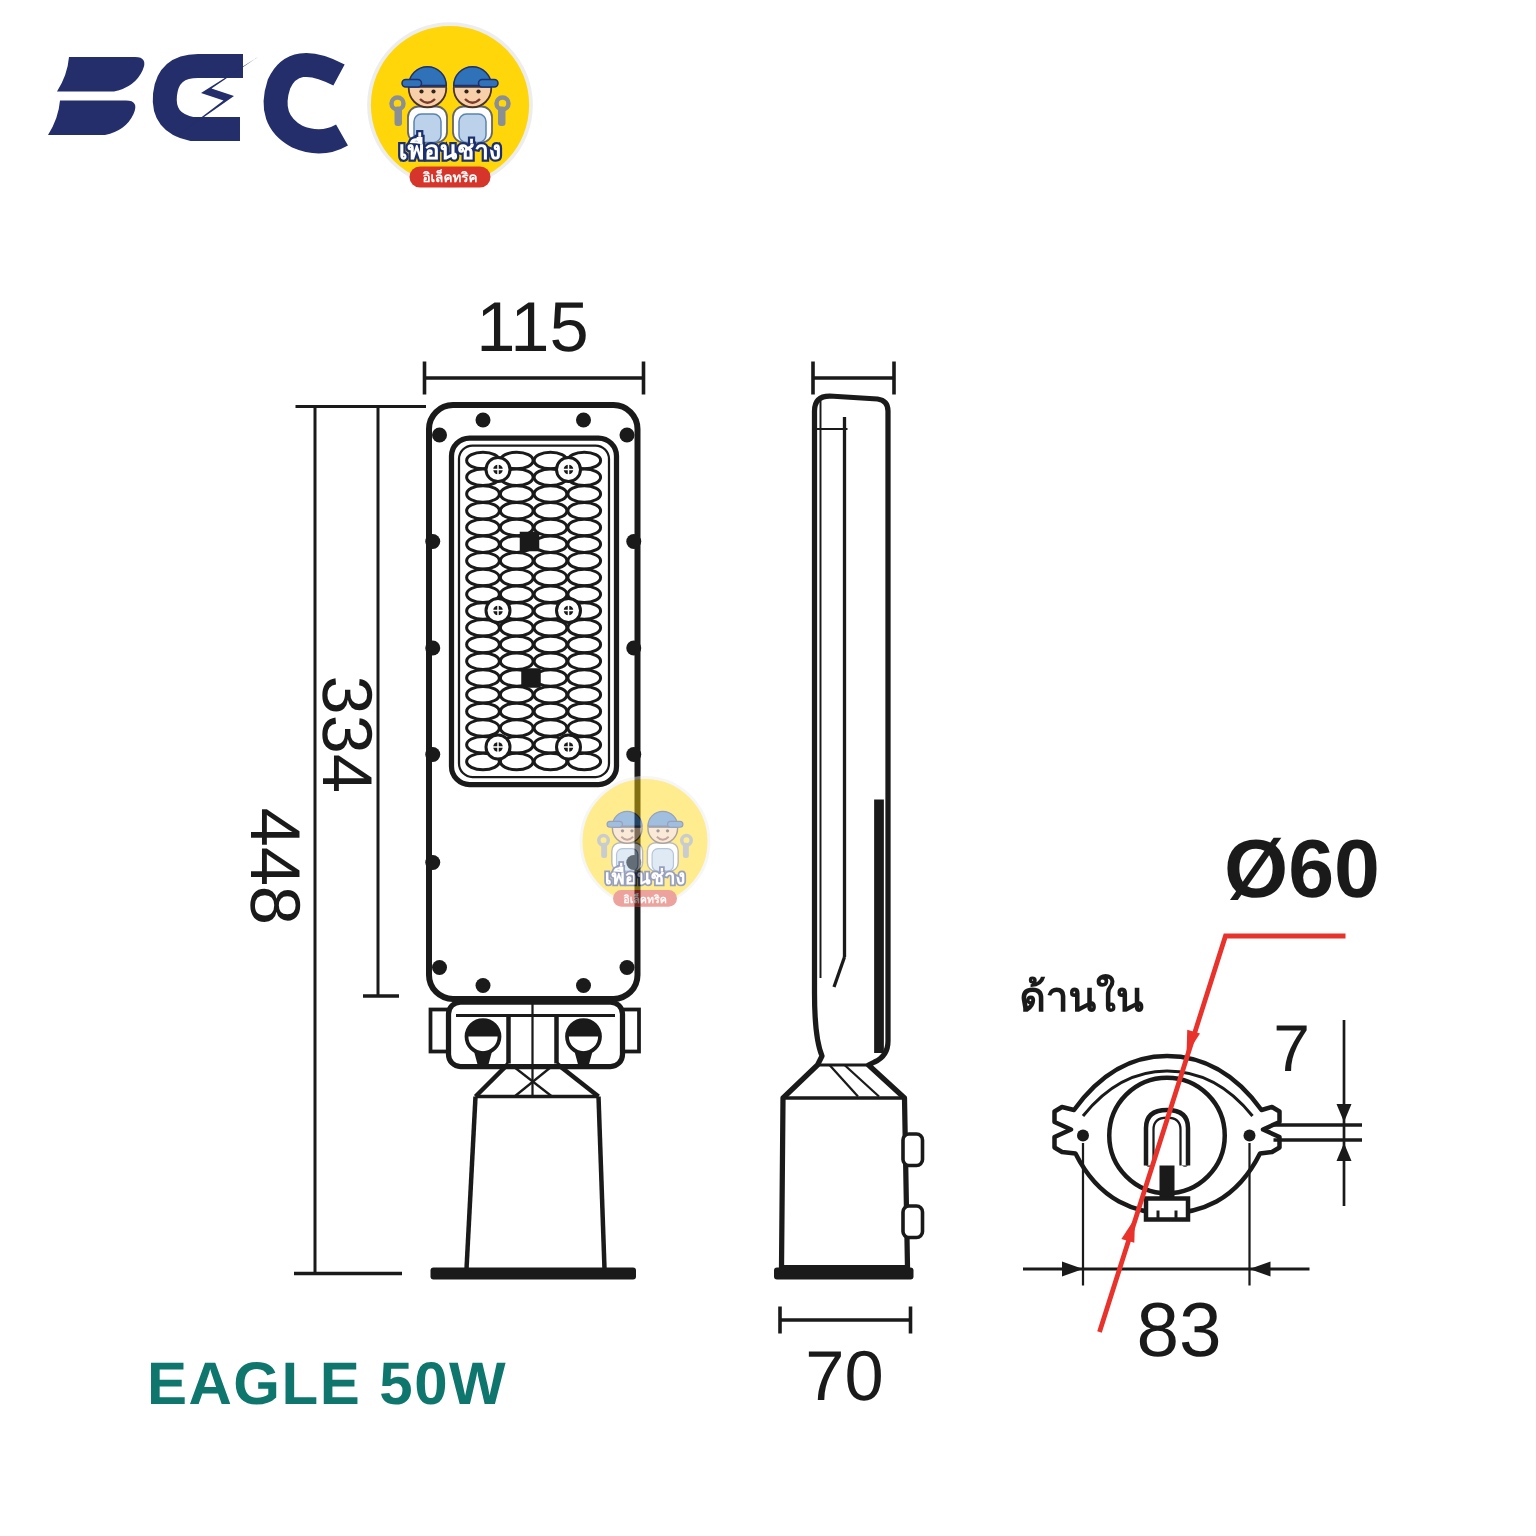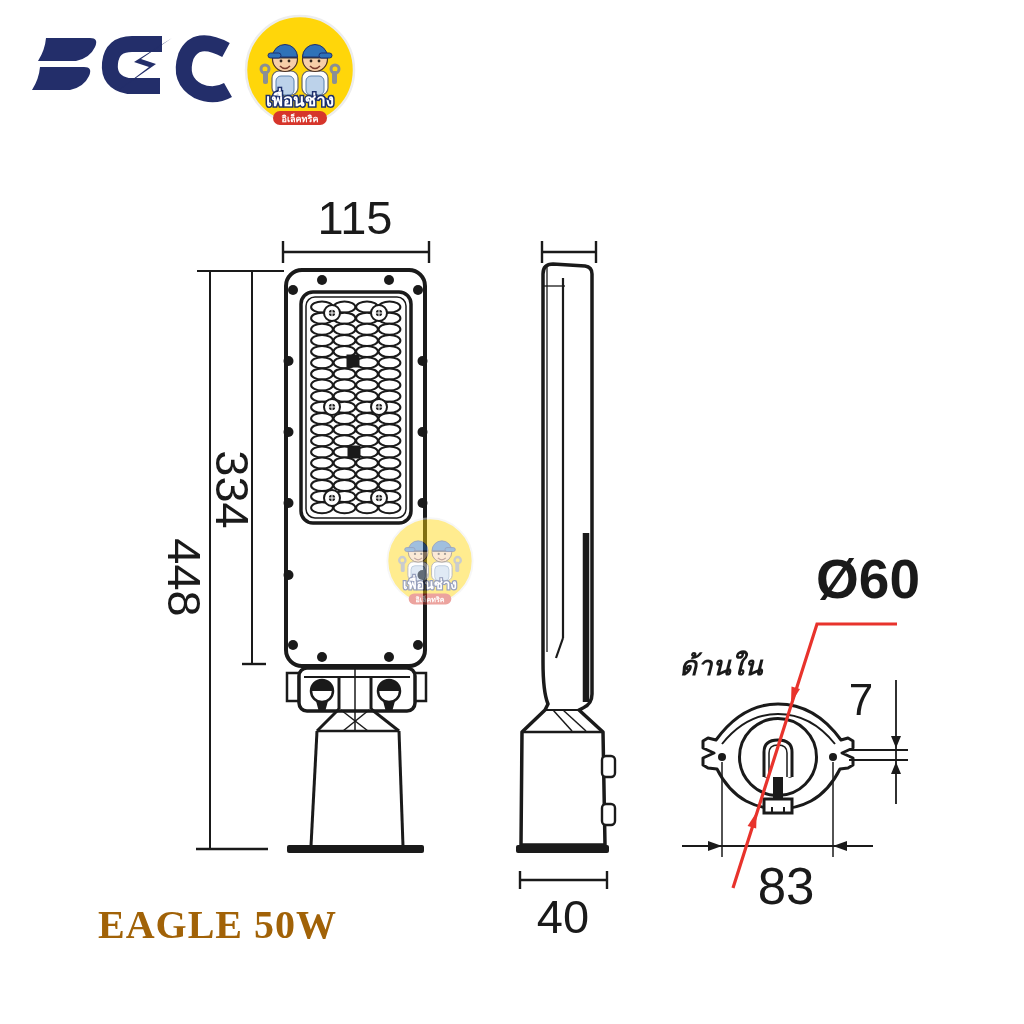--- a/index.html
+++ b/index.html
@@ -11,21 +11,21 @@
           font-family:"Liberation Sans","DejaVu Sans",sans-serif;color:var(--line);}
   svg{position:absolute;left:0;top:0;}
   .dim{position:absolute;font-size:47px;line-height:1;text-align:center;color:#1a1a1a;
        font-family:"Liberation Sans","DejaVu Sans",sans-serif;}
   .rot90{transform:rotate(90deg);}
   .dia{font-size:55px;}
   .d83{font-size:51px;}
   .d7{font-size:44px;}
   .thai{font-size:27px;font-weight:bold;font-family:"DejaVu Sans",sans-serif;}
   .product{position:absolute;left:98px;top:901px;font-size:40px;font-weight:bold;
-           letter-spacing:1px;color:#a16207;font-family:Liberation Serif, serif;}
+           letter-spacing:1px;color:#0f766e;}
   .ln{stroke:#1a1a1a;fill:none;}
   .fillw{fill:#fff;stroke:#1a1a1a;}
   .blk{fill:#1a1a1a;stroke:none;}
   .red{stroke:var(--accent-red);fill:none;}
   .redf{fill:var(--accent-red);stroke:none;}
   .navy{fill:var(--brand-navy);stroke:none;}
   .navyln{stroke:var(--brand-navy);fill:none;}
   .logo-thai-main{font:bold 17px "DejaVu Sans",sans-serif;fill:#fff;stroke:#1c2f6e;
                   stroke-width:3px;paint-order:stroke;text-anchor:middle;}
   .logo-thai-sub{font:bold 9px "DejaVu Sans",sans-serif;fill:#fff;text-anchor:middle;}
@@ -306,21 +306,21 @@
       <polygon class="redf" points="756.7,812 756.2,828.5 747.6,826"></polygon>
     </g>
   </g>
 
   <use href="#friend-logo" xlink:href="#friend-logo" transform="translate(430,561) scale(0.79)" opacity="0.45"></use>
 </svg>
 
 <div class="dim" style="left:280px;top:194px;width:150px;">115</div>
 <div class="dim rot90" style="left:157px;top:466px;width:150px;">334</div>
 <div class="dim rot90" style="left:109px;top:554px;width:150px;">448</div>
-<div class="dim" style="left:488px;top:893px;width:150px;">40</div>
+<div class="dim" style="left:488px;top:893px;width:150px;">70</div>
 <div class="dim dia" style="left:793px;top:552px;width:150px;font-weight:bold;">Ø60</div>
-<div class="dim thai" style="left:646px;top:652px;width:150px;font-style:italic;">ด้านใน</div>
+<div class="dim thai" style="left:646px;top:652px;width:150px;">ด้านใน</div>
 <div class="dim d7" style="left:831px;top:678px;width:60px;">7</div>
 <div class="dim d83" style="left:711px;top:861px;width:150px;">83</div>
 
 <div class="product">EAGLE 50W</div>
 
 </div>
 
 </body></html>

